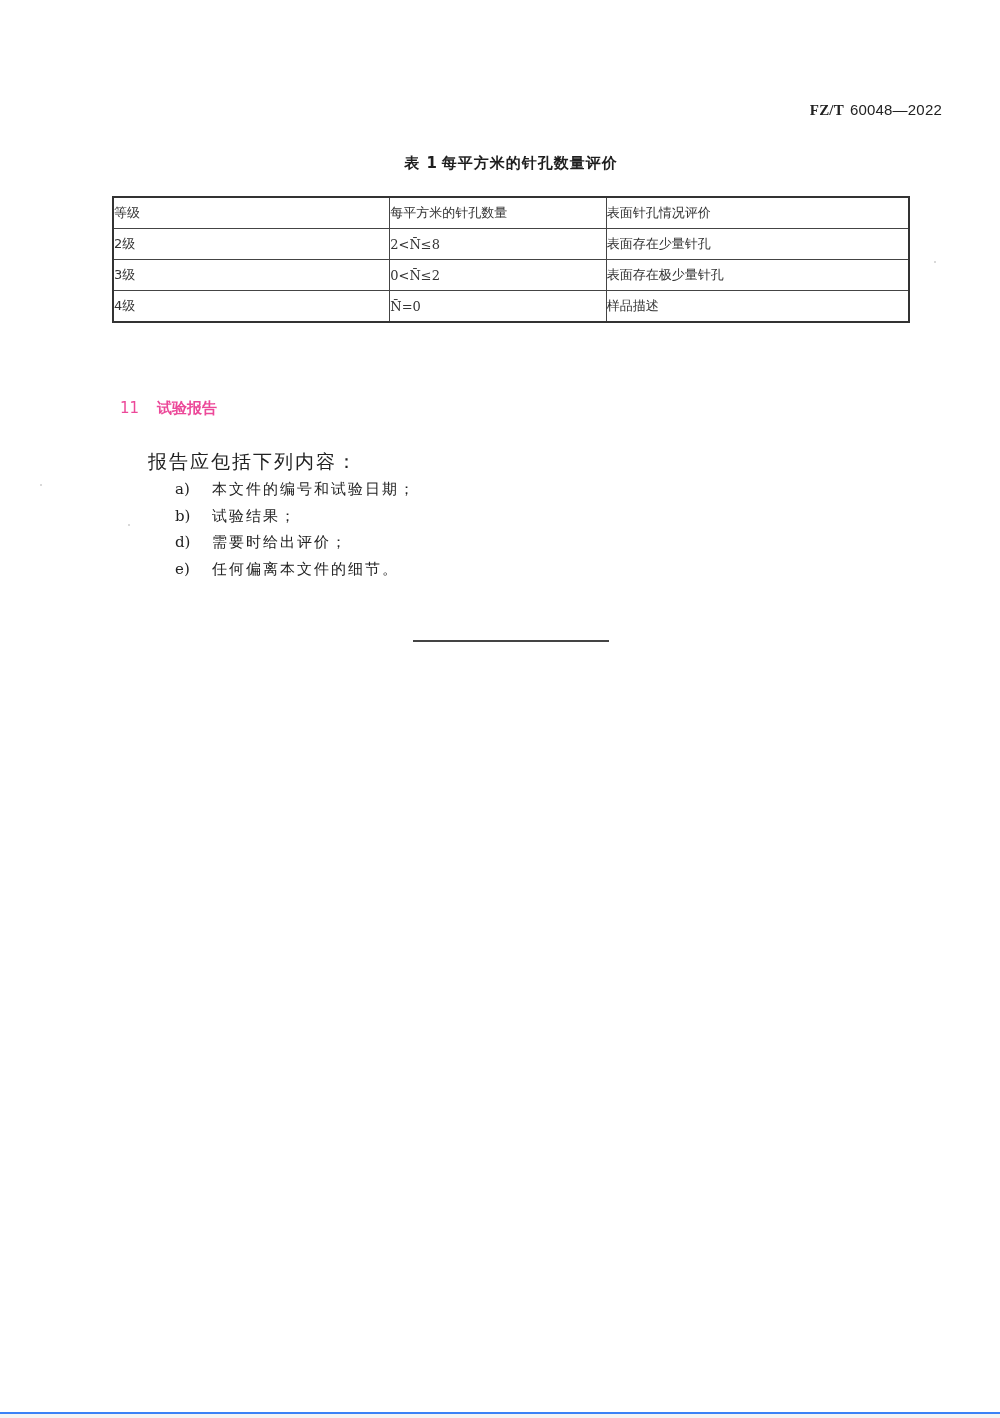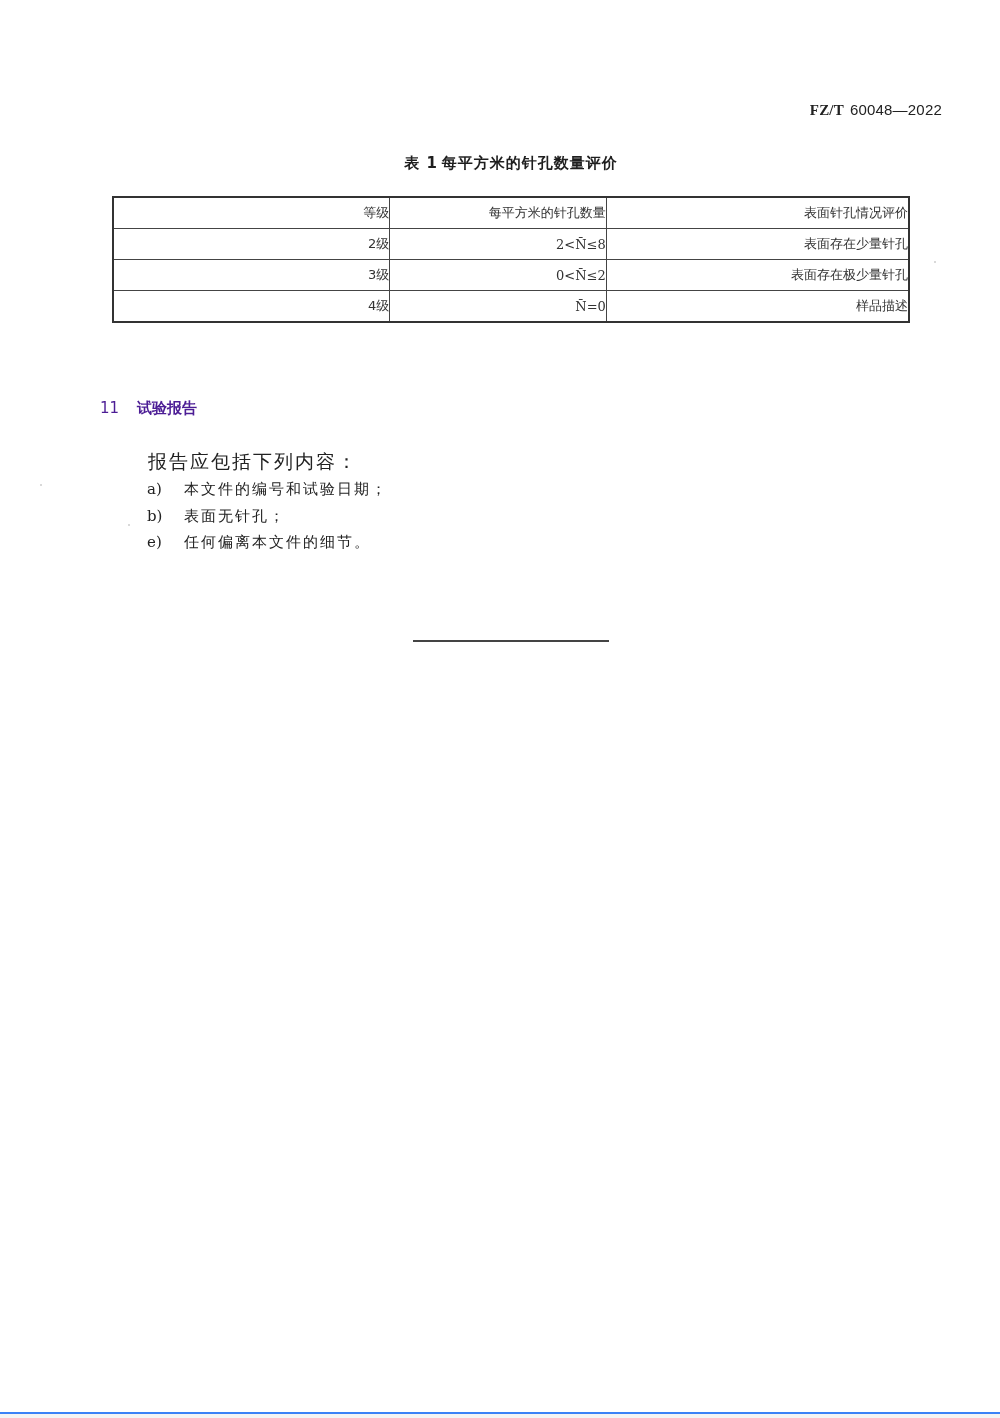--- a/index.html
+++ b/index.html
@@ -47,42 +47,42 @@
     table.grade {
       position: absolute; left: 112px; top: 196px;
       width: 798px;
       border-collapse: collapse;
       border: 2px solid #333;
       font-size: 13px; color: #333;
     }
     table.grade td, table.grade th {
       border: 1px solid #444;
       height: 30px;
-      text-align: right; vertical-align: middle;
+      text-align: left; vertical-align: middle;
       font-weight: normal; padding: 0;
       font-family: "DejaVu Sans", "Liberation Sans", sans-serif;
     }
     table.grade .c1 { width: 276px; }
     table.grade .c2 { width: 216px; font-family: "DejaVu Serif", "Liberation Serif", serif; }
     table.grade .c3 { width: 302px; }
     .section-heading {
-      position: absolute; left: 100px; top: 399px;
+      position: absolute; left: 120px; top: 399px;
       font-family: "DejaVu Sans", "Liberation Sans", sans-serif;
-      font-weight: bold; font-size: 15px; color: #4c1d95;
+      font-weight: bold; font-size: 15px; color: #ec4899;
     }
     .section-heading .num { font-weight: normal; margin-right: 18px; }
     .intro {
       position: absolute; left: 148px; top: 449px;
       font-family: "DejaVu Sans", "Liberation Sans", sans-serif;
       font-size: 19px; letter-spacing: 2px; color: #222;
     }
     .list { position: absolute; left: 147px; top: 476px; margin: 0; padding: 0; list-style: none; }
     .list li {
       height: 26.5px; line-height: 26.5px;
-      font-size: 15px; color: #222; white-space: nowrap;
+      font-size: 15px; color: #222; white-space: nowrap; margin-left: 28px;
     }
     .list .marker {
       display: inline-block; width: 37px;
       font-family: "DejaVu Serif", "Liberation Serif", serif;
     }
     .list .text {
       font-family: "DejaVu Sans", "Liberation Sans", sans-serif;
       letter-spacing: 2px;
     }
     .end-line {
@@ -132,21 +132,22 @@
     </table>
 
   <div class="section-heading">
     <span class="num">11</span><span>试验报告</span>
   </div>
 
   <div class="intro">报告应包括下列内容：</div>
 
   <ul class="list">
     <li><span class="marker">a)</span><span class="text">本文件的编号和试验日期；</span></li>
-    <li><span class="marker">b)</span><span class="text">表面无针孔；</span></li>
+    <li><span class="marker">b)</span><span class="text">试验结果；</span></li>
+    <li><span class="marker">d)</span><span class="text">需要时给出评价；</span></li>
     <li><span class="marker">e)</span><span class="text">任何偏离本文件的细节。</span></li>
   </ul>
 
   <div class="end-line"></div>
 
   <div class="speck" style="left:934px; top:261px;"></div>
   <div class="speck" style="left:40px; top:484px;"></div>
   <div class="speck" style="left:128px; top:524px;"></div>
 </div>
 

